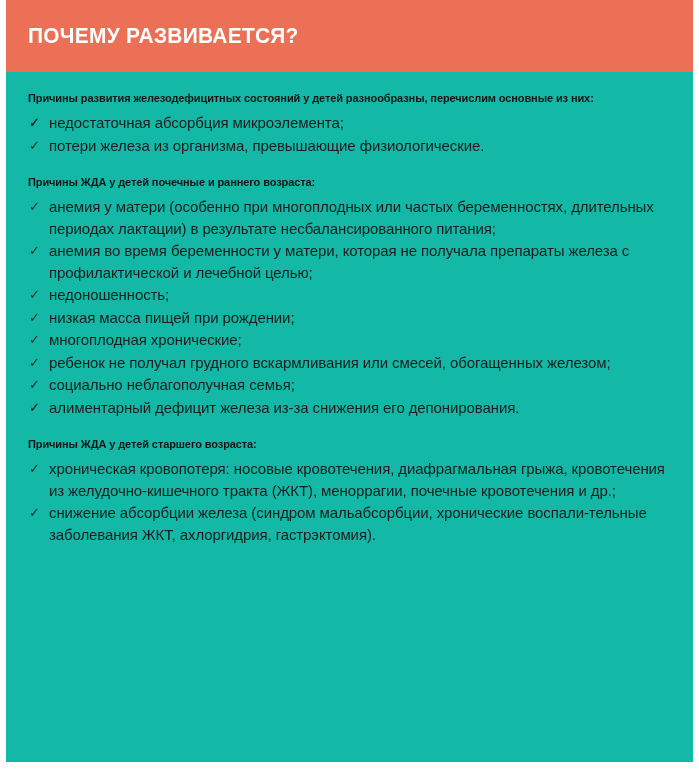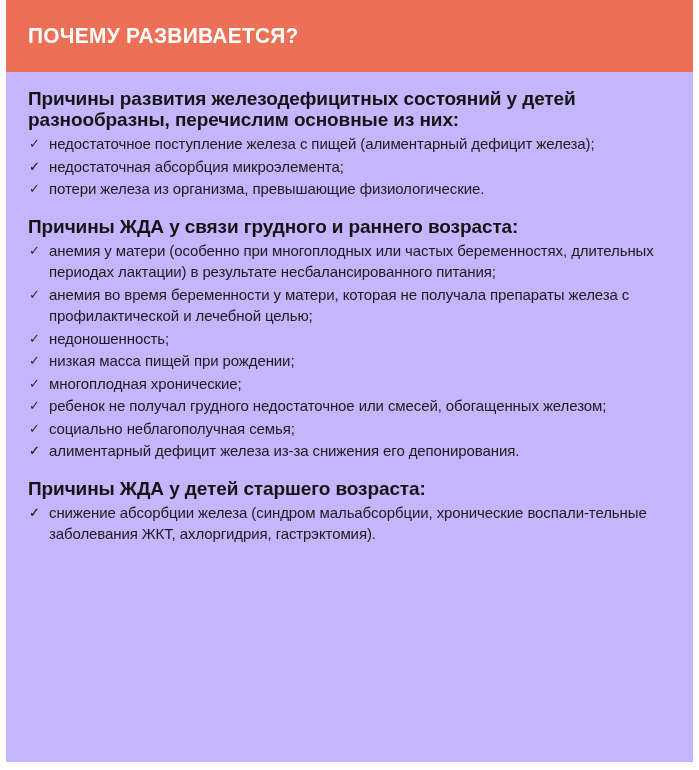--- a/index.html
+++ b/index.html
@@ -13,21 +13,21 @@
     font-family: "Liberation Sans", sans-serif;
     -webkit-font-smoothing: antialiased;
   }
   .card {
     position: absolute;
     left: 6px;
     top: 0px;
     width: 687px;
     height: 762px;
     box-sizing: border-box;
-    background: #c4b5fd;
+    background: #14b8a6;
     overflow: hidden;
   }
   .card-header {
     height: 72px;
     background: #ec7055;
     display: flex;
     align-items: center;
     padding: 0 0 0 22px;
     box-sizing: border-box;
   }
@@ -46,21 +46,21 @@
     box-sizing: border-box;
     color: #1c1c1c;
   }
   .section {
     margin-bottom: 16px;
   }
   .section:last-child {
     margin-bottom: 8px;
   }
   .section-heading {
-    font-size: 19px;
+    font-size: 11px;
     font-weight: bold;
     line-height: 21px;
     color: #141414;
     margin: 0 0 3px 0;
     letter-spacing: -0.1px;
   }
   ul.check-list {
     list-style: none;
     margin: 0;
     padding: 0;
@@ -92,38 +92,37 @@
     <div class="card-header-title">ПОЧЕМУ РАЗВИВАЕТСЯ?</div>
   </div>
 
   <div class="card-body">
 
     <div class="section">
       <p class="section-heading">Причины развития железодефицитных состояний у детей разнообразны, перечислим основные из них:</p>
       <ul class="check-list">
         <li>
           <span class="check-mark">✓</span>
-          <span>недостаточное поступление железа с пищей (алиментарный дефицит железа);</span>
         </li>
         <li>
           <span class="check-mark">✓</span>
         </li>
         <li>
           <span class="check-mark">✓</span>
           <span>недостаточная абсорбция микроэлемента;</span>
         </li>
         <li>
           <span class="check-mark">✓</span>
           <span>потери железа из организма, превышающие физиологические.</span>
         </li>
       </ul>
     </div>
 
     <div class="section">
-      <p class="section-heading">Причины ЖДА у связи грудного и раннего возраста:</p>
+      <p class="section-heading">Причины ЖДА у детей почечные и раннего возраста:</p>
       <ul class="check-list">
         <li>
           <span class="check-mark">✓</span>
           <span>анемия у матери (особенно при многоплодных или частых беременностях, длительных периодах лактации) в результате несбалансированного питания;</span>
         </li>
         <li>
           <span class="check-mark">✓</span>
           <span>анемия во время беременности у матери, которая не получала препараты железа с профилактической и лечебной целью;</span>
         </li>
         <li>
@@ -133,41 +132,42 @@
         <li>
           <span class="check-mark">✓</span>
           <span>низкая масса пищей при рождении;</span>
         </li>
         <li>
           <span class="check-mark">✓</span>
           <span>многоплодная хронические;</span>
         </li>
         <li>
           <span class="check-mark">✓</span>
-          <span>ребенок не получал грудного недостаточное или смесей, обогащенных железом;</span>
+          <span>ребенок не получал грудного вскармливания или смесей, обогащенных железом;</span>
         </li>
         <li>
           <span class="check-mark">✓</span>
           <span>социально неблагополучная семья;</span>
         </li>
         <li>
           <span class="check-mark">✓</span>
         </li>
         <li>
           <span class="check-mark">✓</span>
           <span>алиментарный дефицит железа из-за снижения его депонирования.</span>
         </li>
       </ul>
     </div>
 
     <div class="section">
       <p class="section-heading">Причины ЖДА у детей старшего возраста:</p>
       <ul class="check-list">
         <li>
           <span class="check-mark">✓</span>
+          <span>хроническая кровопотеря: носовые кровотечения, диафрагмальная грыжа, кровотечения из желудочно-кишечного тракта (ЖКТ), меноррагии, почечные кровотечения и др.;</span>
         </li>
         <li>
           <span class="check-mark">✓</span>
           <span>снижение абсорбции железа (синдром мальабсорбции, хронические воспали-тельные заболевания ЖКТ, ахлоргидрия, гастрэктомия).</span>
         </li>
       </ul>
     </div>
 
   </div>
 </div>

